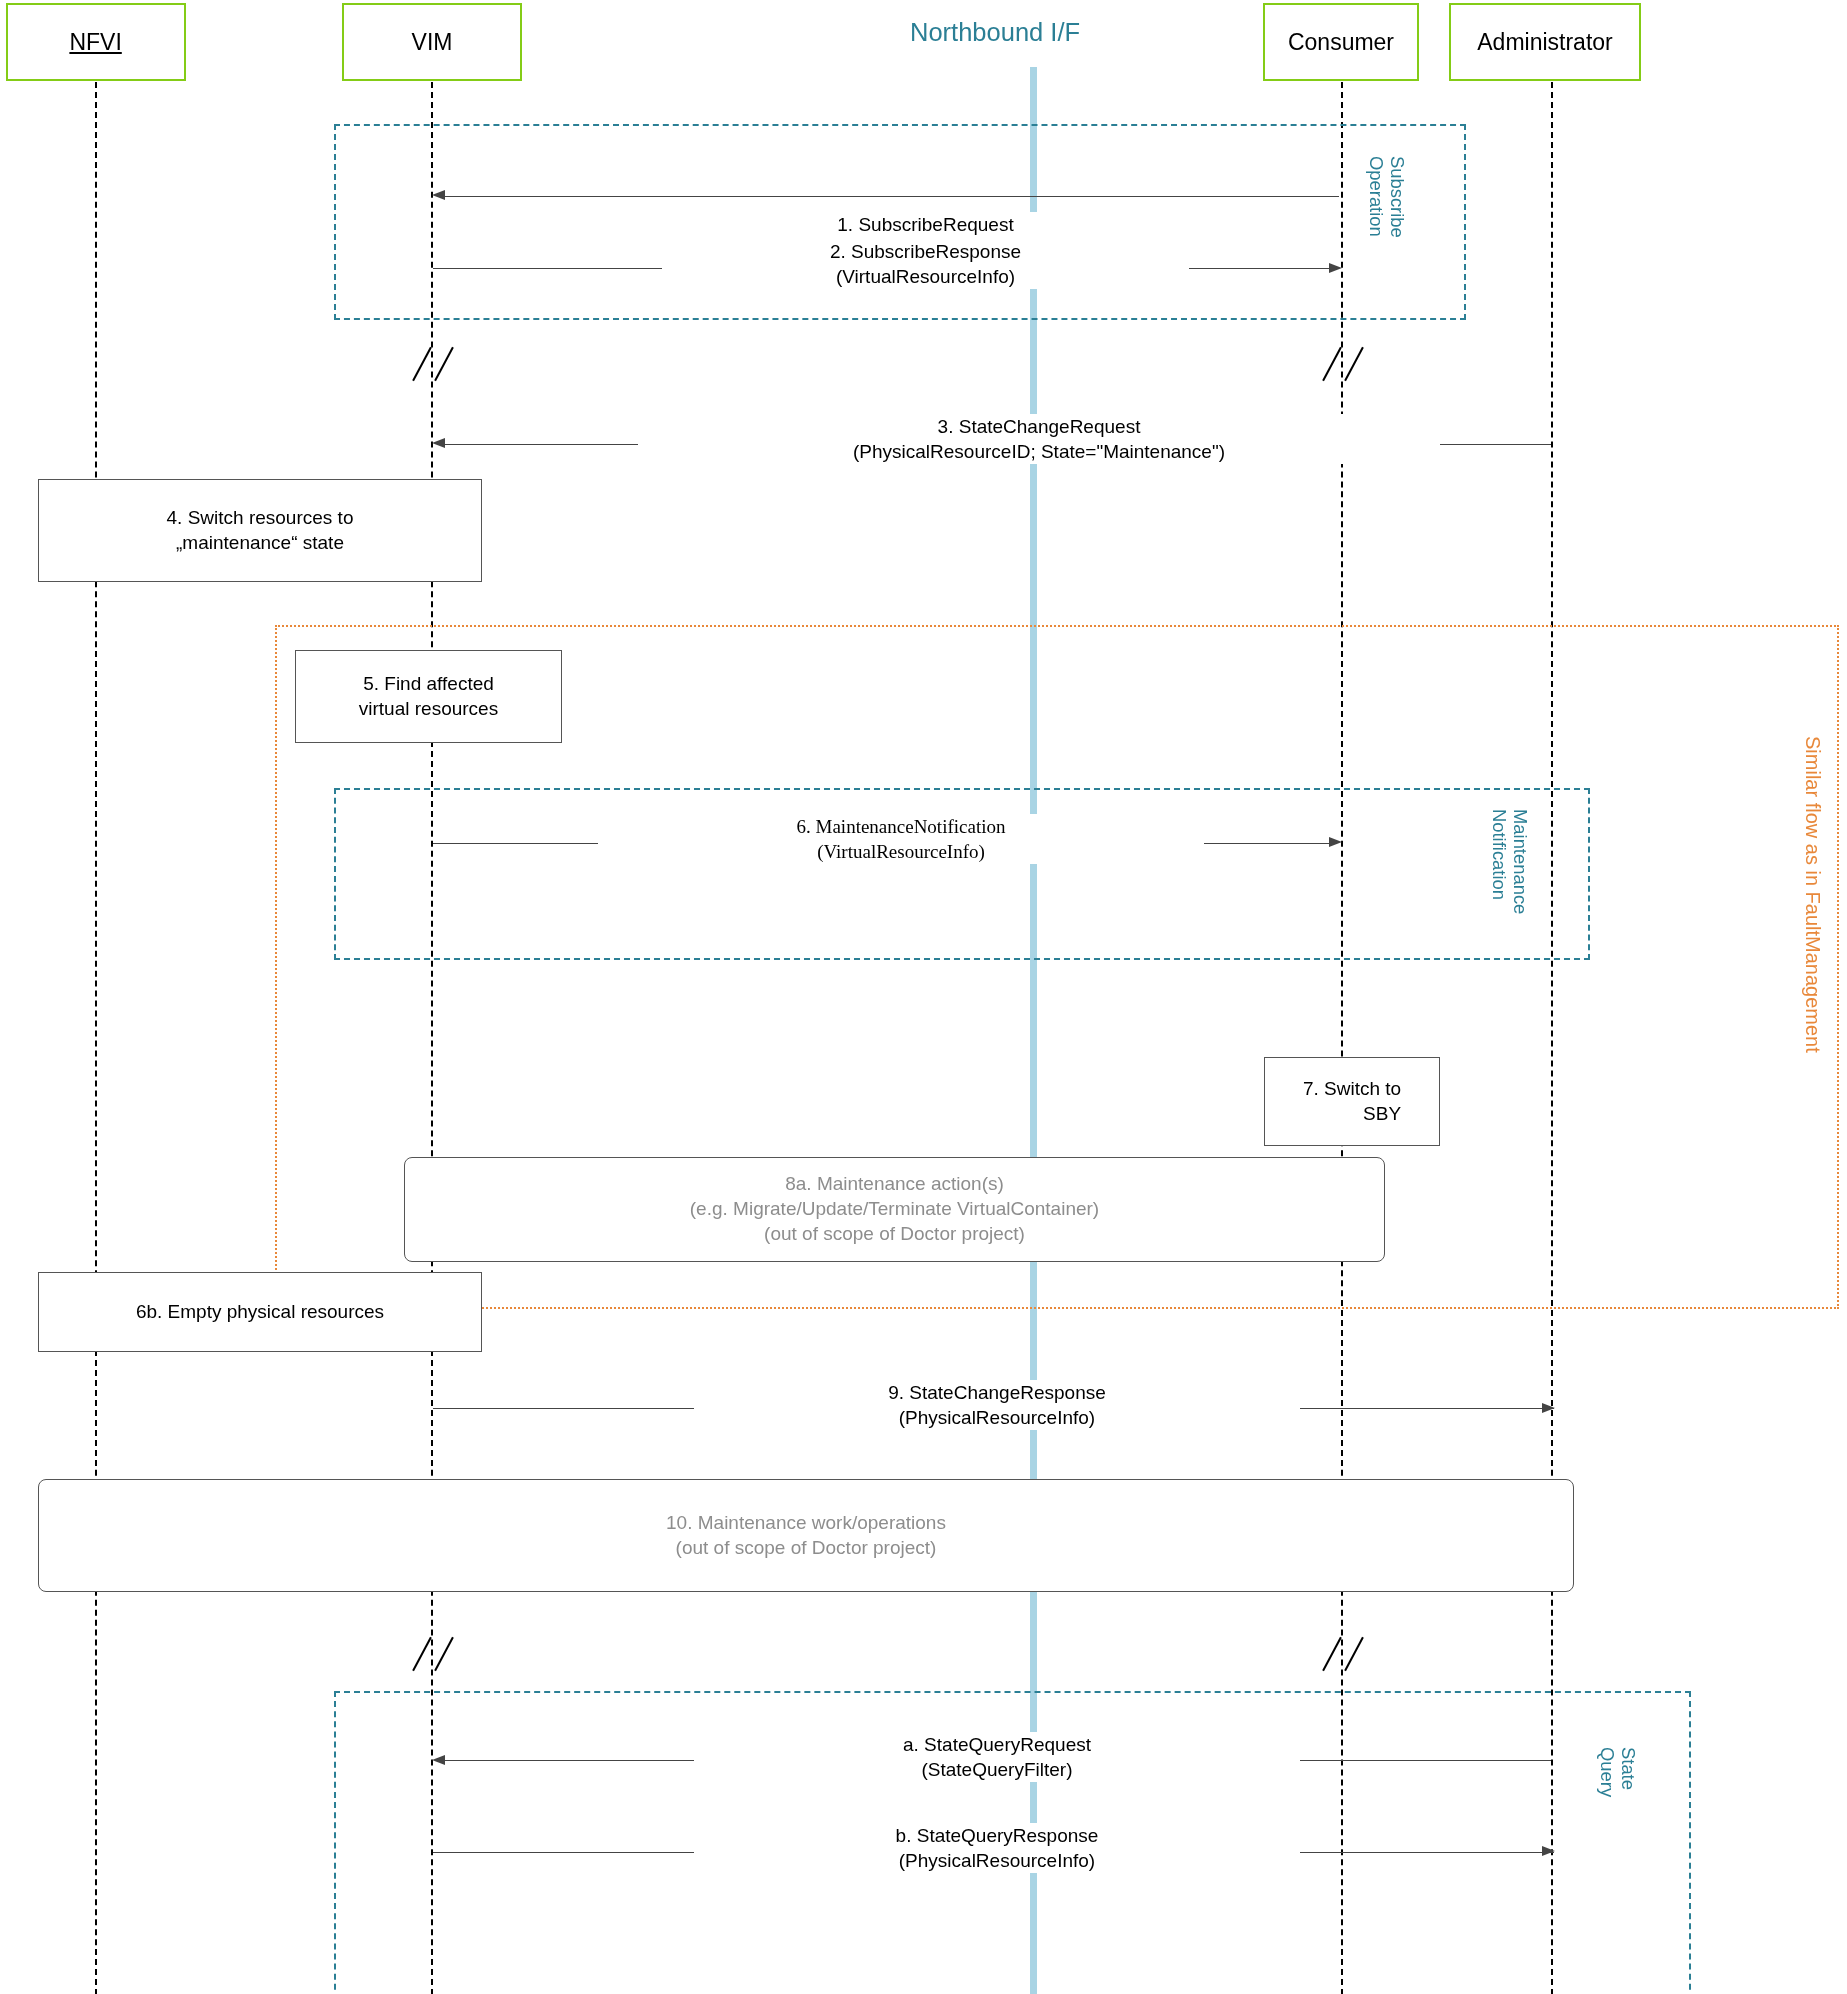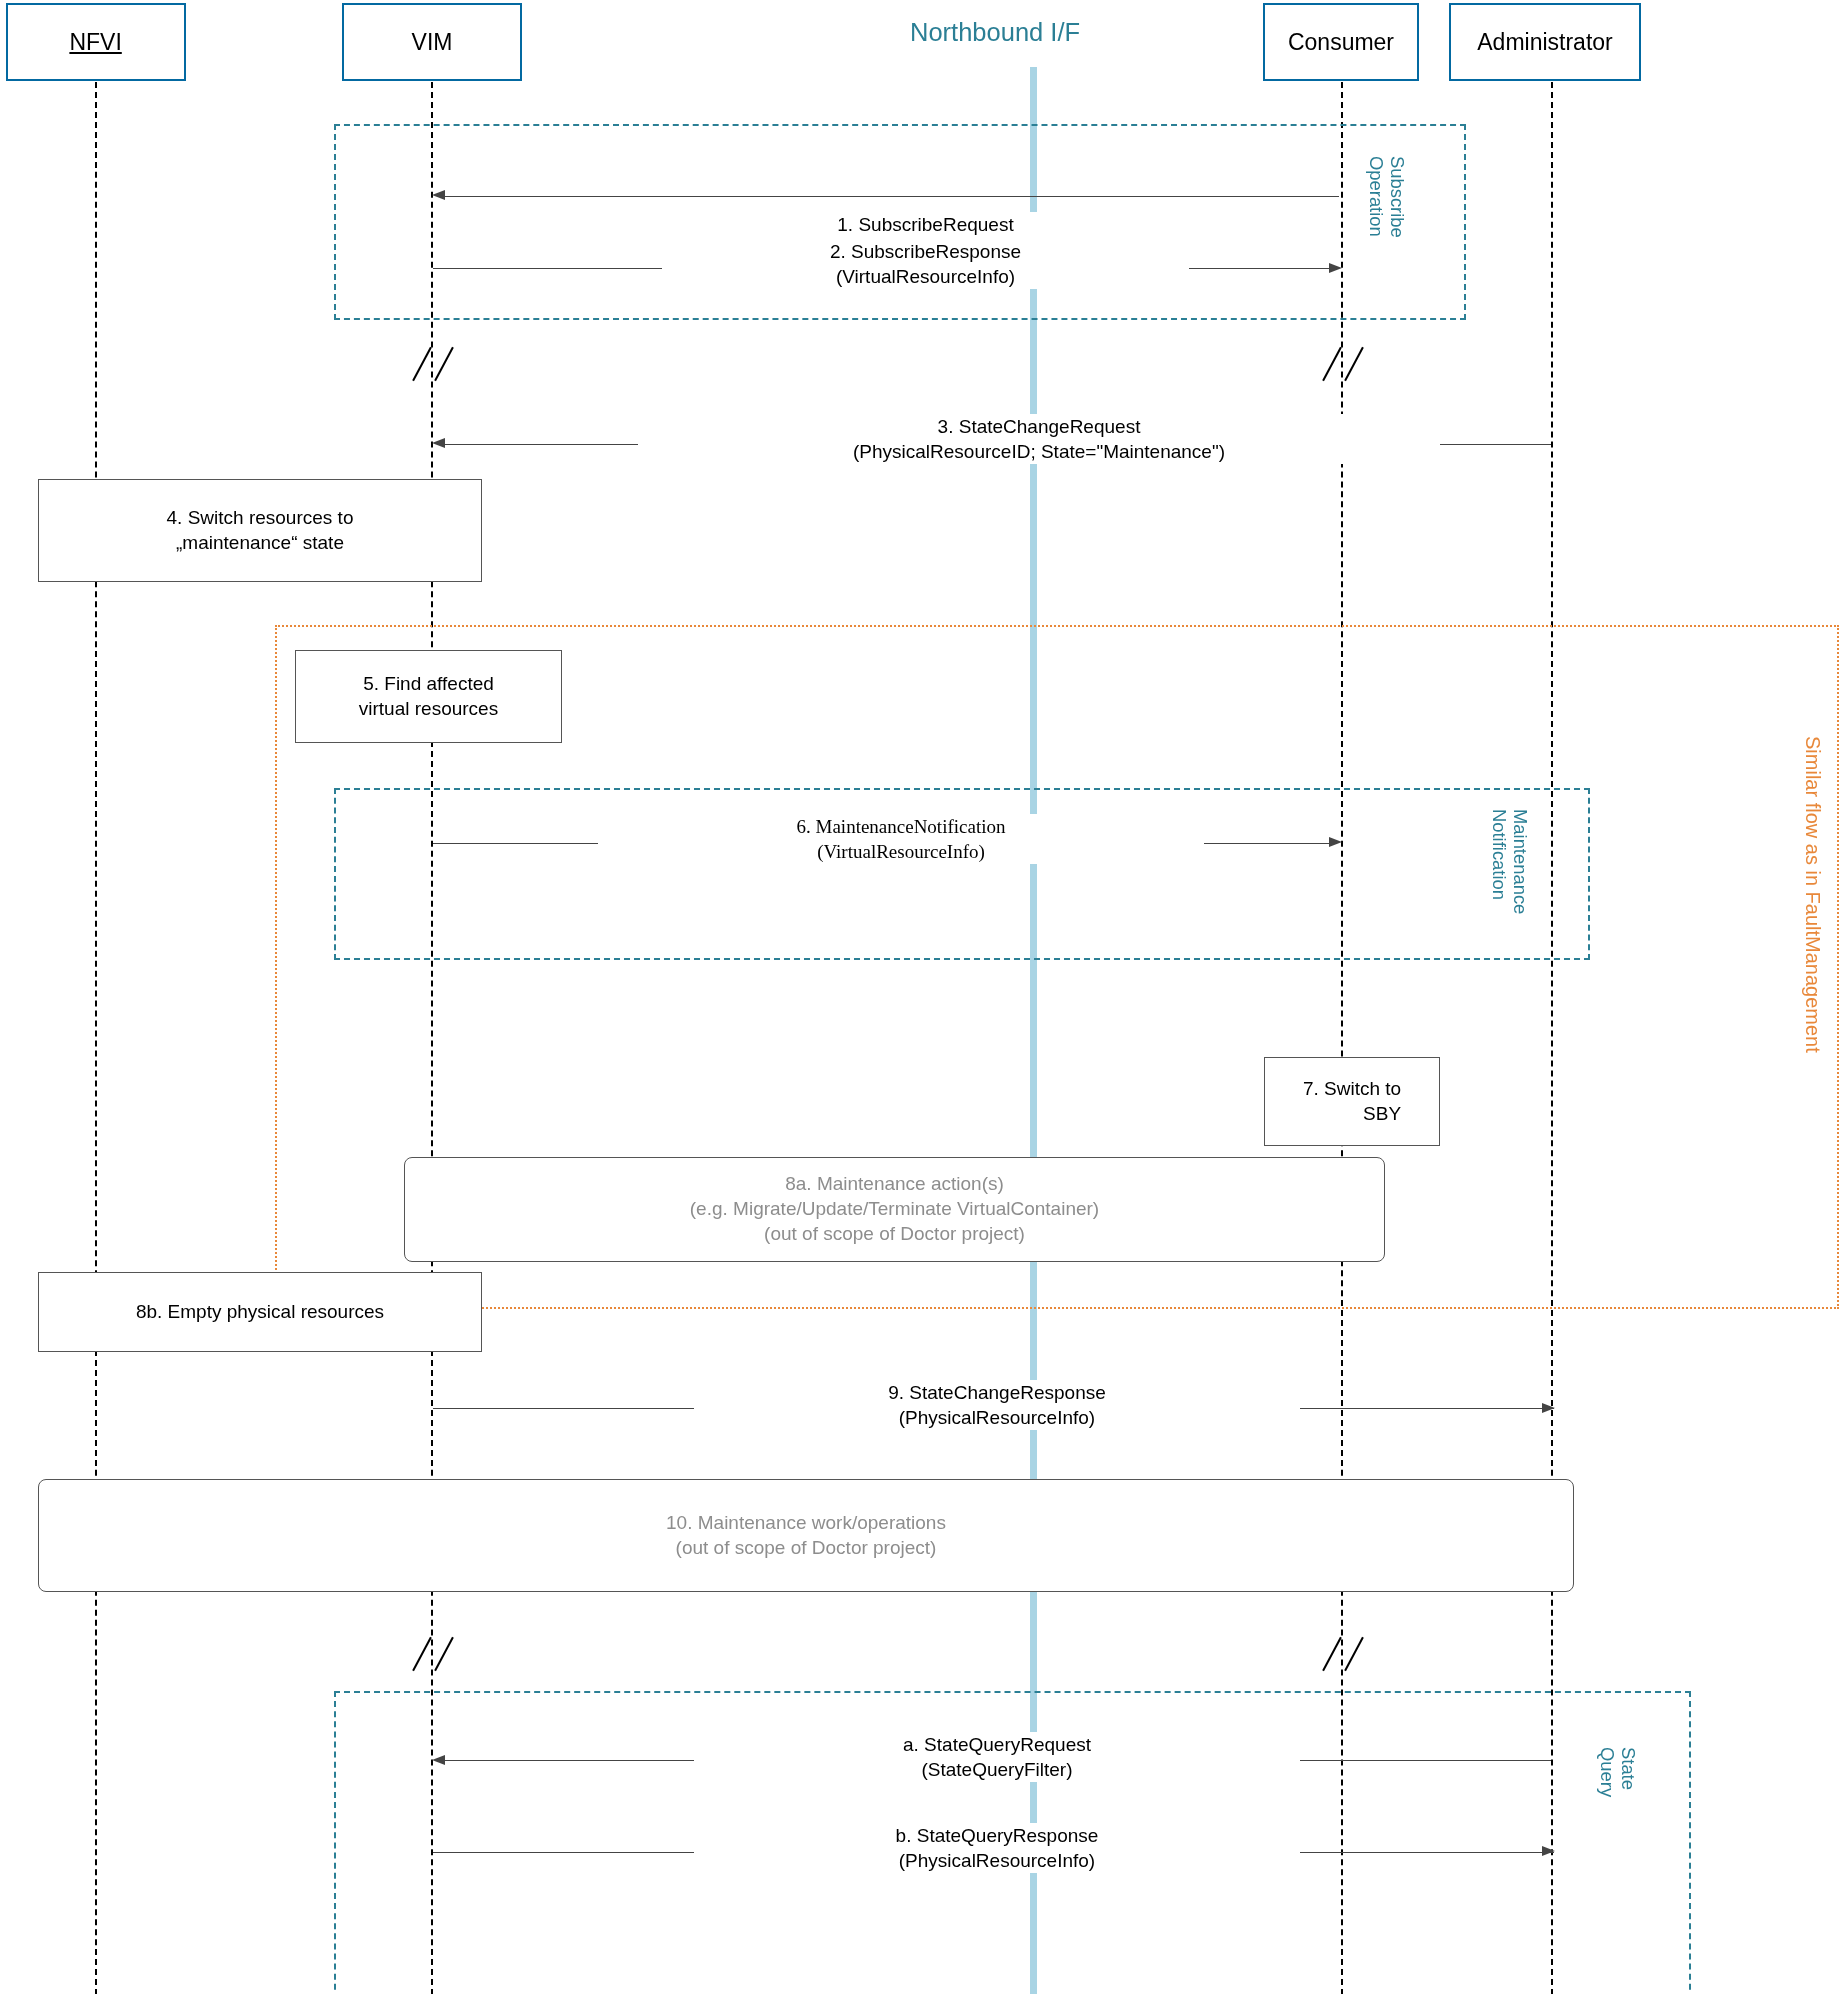--- a/index.html
+++ b/index.html
@@ -15,21 +15,21 @@
     width: 1848px;
     height: 2035px;
     background: #ffffff;
     overflow: hidden;
   }
 
   
   .actor-box {
     position: absolute;
     box-sizing: border-box;
-    border: 2px solid #0369a1;
+    border: 2px solid #84cc16;
     background: #ffffff;
     display: flex;
     align-items: center;
     justify-content: center;
     font-size: 23px;
     color: #000000;
     z-index: 20;
   }
   .actor-box span { line-height: 1; }
   .actor-box.underline span { text-decoration: underline; }
@@ -219,21 +219,21 @@
   <div class="msg-label" style="left:598px; top:814px; width:598px;font-family:Liberation Serif, serif;">6. MaintenanceNotification
 (VirtualResourceInfo)</div>
 
   <div class="box" style="left:1264px; top:1057px; width:176px; height:89px;text-align:right;">7. Switch to
 SBY</div>
 
   <div class="box grey-text" style="left:404px; top:1157px; width:981px; height:105px;">8a. Maintenance action(s)
 (e.g. Migrate/Update/Terminate VirtualContainer)
 (out of scope of Doctor project)</div>
 
-  <div class="box" style="left:38px; top:1272px; width:444px; height:80px;">8b. Empty physical resources</div>
+  <div class="box" style="left:38px; top:1272px; width:444px; height:80px;">6b. Empty physical resources</div>
 
   <div class="arrow-line" style="left:433px; top:1408px; width:1121px;"></div>
   <div class="arrow-head right" style="left:1542px; top:1403px;"></div>
   <div class="msg-label" style="left:694px; top:1380px; width:598px;">9. StateChangeResponse
 (PhysicalResourceInfo)</div>
 
   <div class="box grey-text" style="left:38px; top:1479px; width:1536px; height:113px;">10. Maintenance work/operations
 (out of scope of Doctor project)</div>
 
   <div class="brk" style="left:407px; top:1635px; width:52px; height:44px;">

